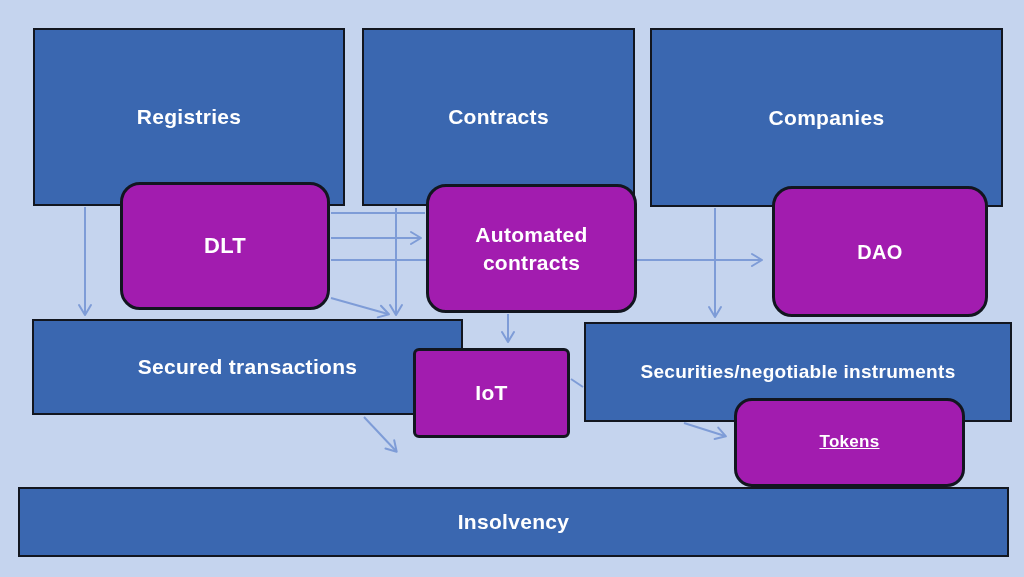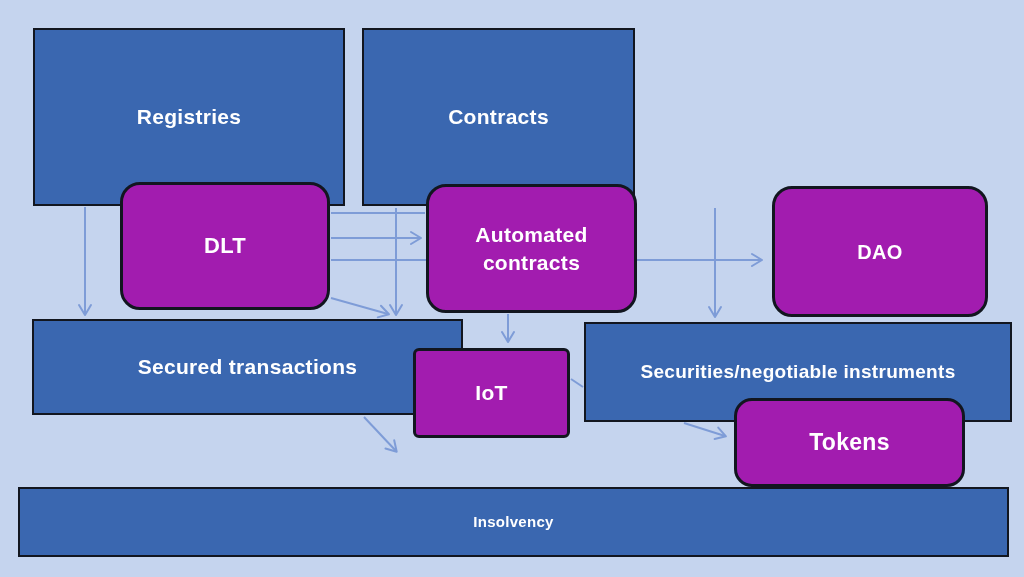--- a/index.html
+++ b/index.html
@@ -32,28 +32,28 @@
     border-radius:20px;
     z-index:3;
   }
 
   
   #registries {left:33px;  top:28px;  width:312px; height:178px; font-size:21px;}
   #contracts  {left:362px; top:28px;  width:273px; height:178px; font-size:21px;}
   #companies  {left:650px; top:28px;  width:353px; height:179px; font-size:21px;}
   #secured    {left:32px;  top:319px; width:431px; height:96px;  font-size:21px;}
   #securities {left:584px; top:322px; width:428px; height:100px; font-size:19px;}
-  #insolvency {left:18px;  top:487px; width:991px; height:70px;  font-size:15px;}
+  #insolvency {left:18px;  top:487px; width:991px; height:70px;  font-size:21px;}
 
   
   #dlt    {left:120px; top:182px; width:210px; height:128px; font-size:22px;}
   #ac     {left:426px; top:184px; width:211px; height:129px; font-size:21px; padding:0 18px;}
   #dao    {left:772px; top:186px; width:216px; height:131px; font-size:20px;}
   #iot    {left:413px; top:348px; width:157px; height:90px;  font-size:21px; border-radius:6px;}
-  #tokens {left:734px; top:398px; width:231px; height:89px;  font-size:23px; border-radius:18px;}
+  #tokens {left:734px; top:398px; width:231px; height:89px;  font-size:17px; border-radius:18px;text-decoration:underline;}
 
   #arrows{
     position:absolute;left:0;top:0;width:1024px;height:577px;
     z-index:2;pointer-events:none;
   }
 </style>
 </head>
 <body>
 
 <div id="stage">
@@ -89,20 +89,23 @@
       <line x1="684" y1="423" x2="725" y2="436" marker-end="url(#ah)"></line>
     </g>
   </svg>
 
   <div class="node blue" id="registries">
     <span>Registries</span>
   </div>
   <div class="node blue" id="contracts">
     <span>Contracts</span>
   </div>
+  <div class="node blue" id="companies">
+    <span>Companies</span>
+  </div>
   <div class="node blue" id="secured">
     <span>Secured transactions</span>
   </div>
   <div class="node blue" id="securities">
     <span>Securities/negotiable instruments</span>
   </div>
   <div class="node blue" id="insolvency">
     <span>Insolvency</span>
   </div>
 

